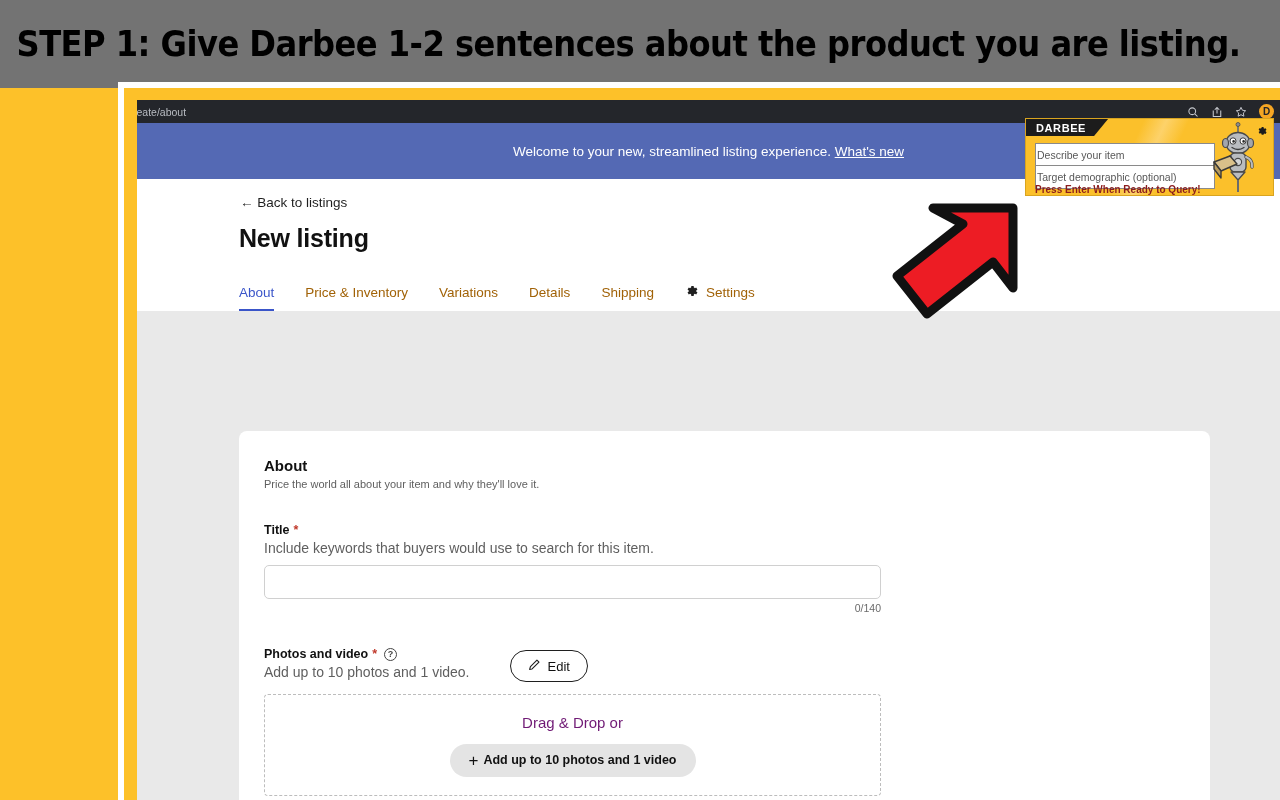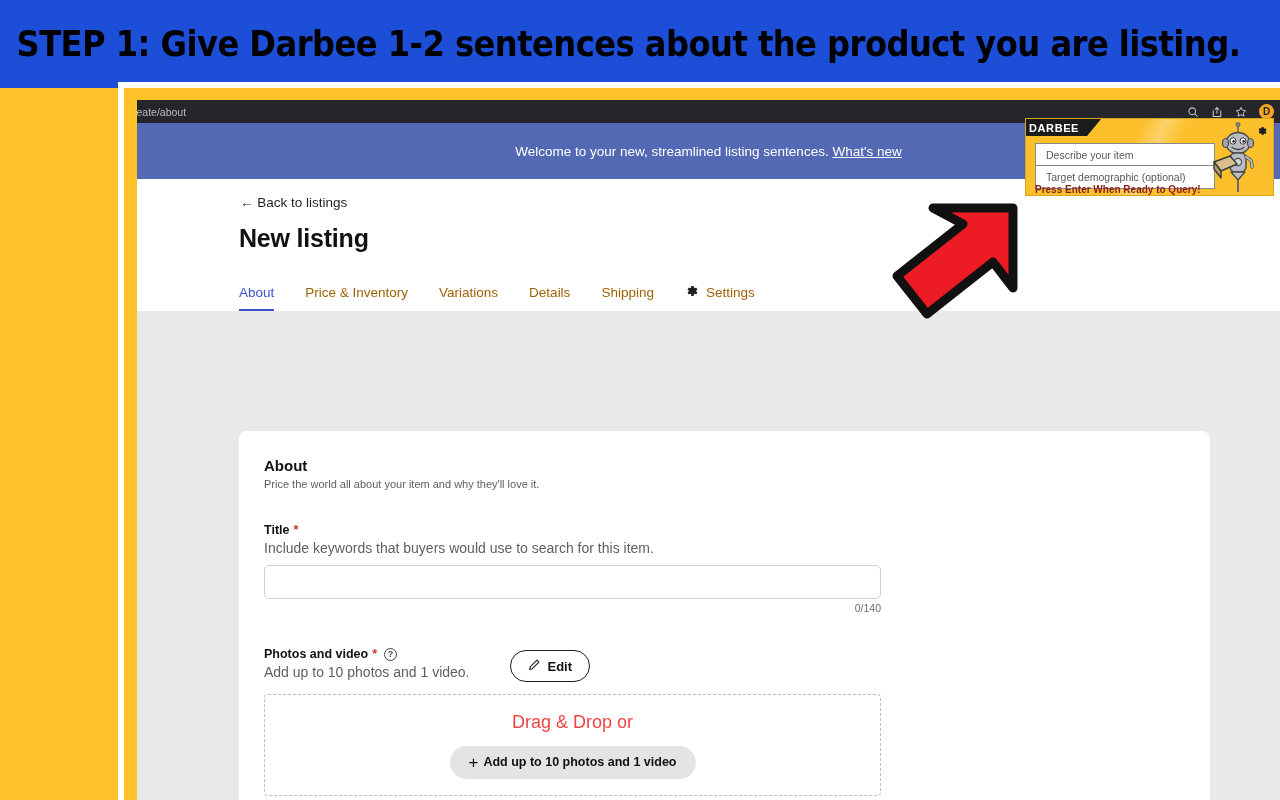--- a/index.html
+++ b/index.html
@@ -7,21 +7,21 @@
     width: 1280px; height: 800px;
     overflow: hidden;
     font-family: "Liberation Sans", sans-serif;
   }
   body { background: #FDC129; position: relative; }
 
   
   .headline-band {
     position: absolute; left: 0; top: 0;
     width: 1280px; height: 88px;
-    background: #1d4ed8;
+    background: #737373;
     display: flex; align-items: center;
   }
   .headline-text {
     font-family: "DejaVu Sans", sans-serif;
     font-weight: 700;
     font-size: 35px;
     letter-spacing: -0.6px;
     color: #000;
     padding-left: 18px;
     transform: scaleX(0.92);
@@ -172,32 +172,32 @@
   }
 
   .label-row {
     display: flex; align-items: flex-start;
     width: 617px; gap: 40px;
   }
   .edit-btn {
     display: flex; align-items: center; gap: 7px;
     height: 32px; padding: 0 17px;
     border: 1.3px solid #1f1f1f; border-radius: 17px;
-    background: #fff; font-size: 13px; font-weight: 700; color: #111;
+    background: #fff; font-size: 13px; font-weight: 400; color: #111;
     margin-top: 3px;
   }
 
   .dropzone {
     margin-top: 12px;
     width: 617px; height: 102px;
     border: 1.5px dashed #bdbdbd; border-radius: 4px;
     display: flex; flex-direction: column;
     align-items: center; justify-content: center; gap: 13px;
   }
-  .dz-text { font-size: 18px; color: #ef4444; }
+  .dz-text { font-size: 15px; color: #701a75; }
   .dz-btn {
     display: flex; align-items: center; gap: 5px;
     height: 33px; padding: 0 19px;
     background: #e4e4e4; border-radius: 17px;
     font-size: 12.5px; font-weight: 700; color: #111;
   }
   .plus-glyph { font-size: 17px; font-weight: 400; line-height: 1; }
 
   
   .arrow-annotation {
@@ -209,36 +209,36 @@
   
   .darbee {
     position: absolute; left: 1025px; top: 118px;
     width: 249px; height: 78px;
     background: linear-gradient(115deg, #FBC02B 0%, #FBC02B 42%, #FDD26A 50%, #FBC02B 58%, #FBC02B 100%);
     border: 1px solid #d9a41f;
     overflow: hidden;
   }
   .darbee-tag {
     position: absolute; left: 0; top: 0;
-    height: 17px; padding: 0 16px 0 3px;
+    height: 17px; padding: 0 16px 0 10px;
     background: #1c1c1c; color: #ffffff;
     font-size: 11px; font-weight: 700; letter-spacing: 0.6px;
     display: flex; align-items: center;
     clip-path: polygon(0 0, 100% 0, calc(100% - 14px) 100%, 0 100%);
     padding-right: 22px;
   }
   .darbee-gear {
     position: absolute; right: 5px; top: 4px;
   }
   .d-input {
     position: absolute; left: 9px;
     width: 180px; height: 24px;
     background: #ffffff; border: 1px solid #8a8a8a;
     display: flex; align-items: center;
-    padding-left: 10px;
+    padding-left: 1px;
     font-size: 10.5px; color: #585858;
   }
   .d-input.one { top: 24px; }
   .d-input.two { top: 46px; }
   .d-hint {
     position: absolute; left: 9px; top: 65px;
     font-size: 10px; font-weight: 700; color: #8c1d1d;
     white-space: nowrap;
   }
   .darbee-robot {
@@ -277,21 +277,21 @@
         <svg width="12" height="12" viewBox="0 0 16 16">
             <path d="M8 1.8l1.9 3.9 4.3.6-3.1 3 .7 4.3L8 11.6 4.2 13.6l.7-4.3-3.1-3 4.3-.6z" fill="none" stroke="#c6c9cf" stroke-width="1.3"></path>
           </svg>
       </span>
       <span class="profile-avatar">D</span>
     </div>
   </div>
 
   <div class="welcome-banner">
     <div class="welcome-text">
-      <span>Welcome to your new, streamlined listing sentences.</span>
+      <span>Welcome to your new, streamlined listing experience.</span>
       <a href="#">What's new</a>
     </div>
     <div class="switch-btn">Switch</div>
   </div>
 
   <div class="page-header">
     <div class="back-link">← Back to listings</div>
     <div class="page-title">New listing</div>
     <div class="tabs">
       <div class="tab active">About</div>

